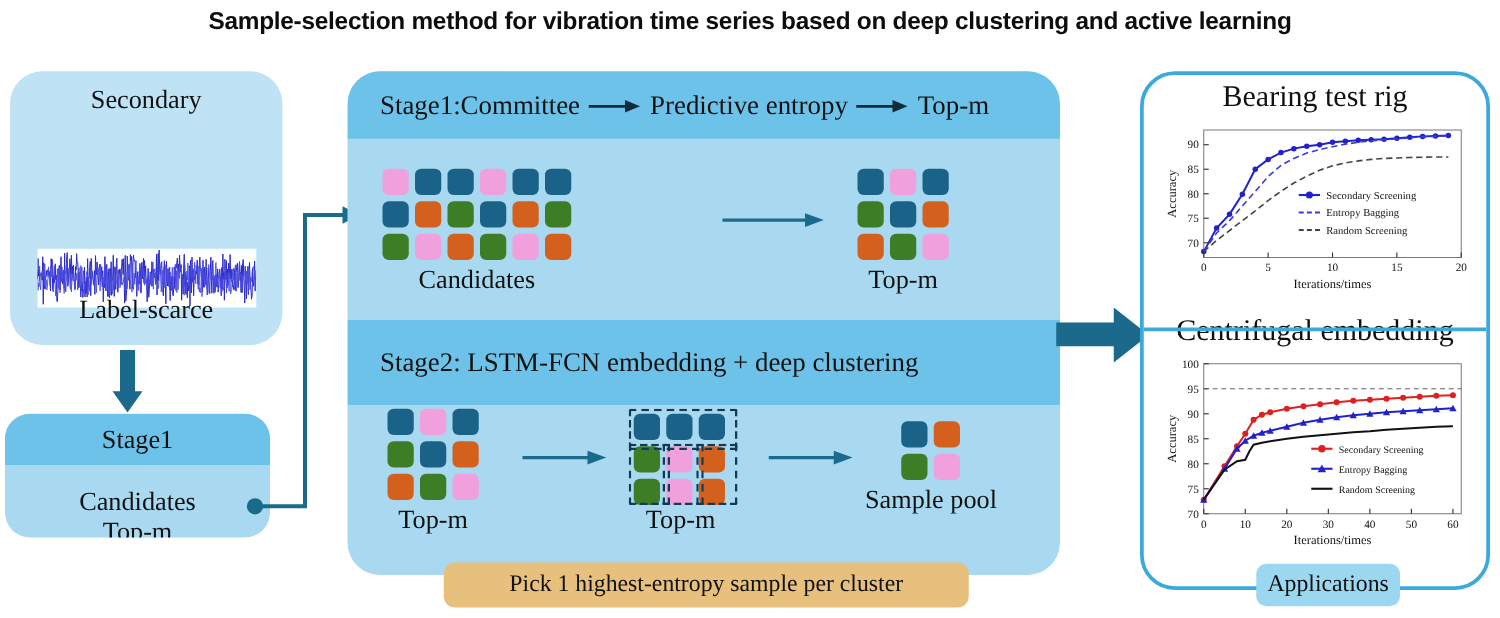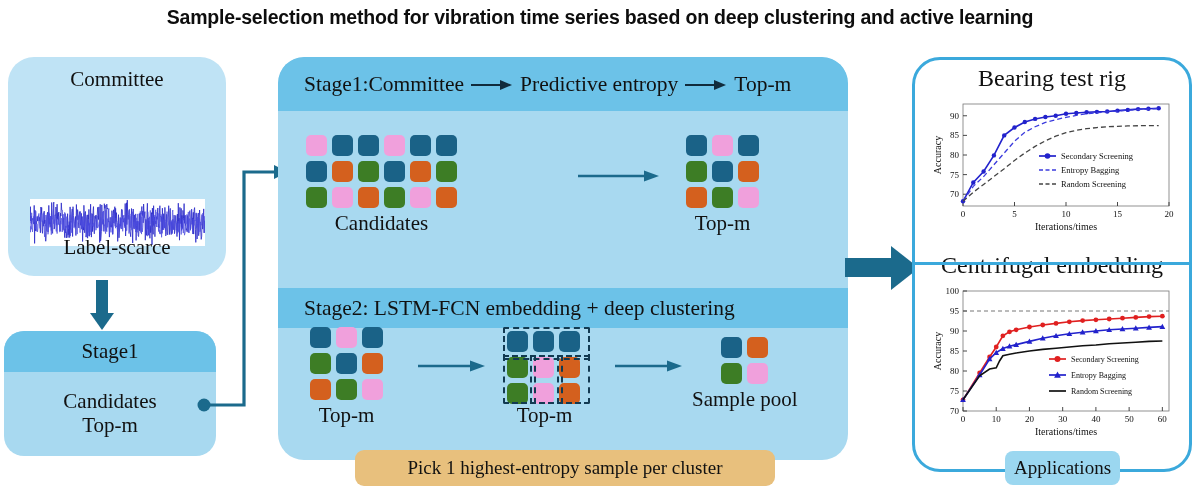--- a/index.html
+++ b/index.html
@@ -15,37 +15,37 @@
              background:#bfe3f5;border-radius:26px;}
   .pool-title{position:absolute;left:0;top:10px;width:218px;text-align:center;
               font-size:21px;line-height:1.15;}
   .wave-box{position:absolute;left:22px;top:142px;width:175px;height:47px;
             background:#ffffff;overflow:hidden;}
   .wave-box svg{display:block;}
   .pool-sub{position:absolute;left:0;bottom:16px;width:218px;text-align:center;font-size:21px;}
 
   .down-arrow{position:absolute;left:88px;top:280px;width:28px;height:52px;}
 
-  .left-stage{position:absolute;left:4px;top:331px;width:212px;height:125px;
+  .left-stage{position:absolute;left:4px;top:331px;width:212px;height:99px;
               border-radius:20px;overflow:hidden;background:#a8d9f0;}
   .left-stage-hd{height:41px;background:#6cc2e8;display:flex;align-items:center;
                  justify-content:center;font-size:21px;}
   .left-stage-bd{height:84px;display:flex;flex-direction:column;align-items:center;
                  justify-content:center;font-size:21px;line-height:1.12;text-align:center;}
 
   .elbow{position:absolute;left:190px;top:150px;width:110px;height:280px;}
 
   
   .mid{position:absolute;left:278px;top:57px;width:570px;height:403px;
        background:#a8d9f0;border-radius:26px;overflow:hidden;}
   .band{position:absolute;left:0;width:570px;background:#6cc2e8;
         display:flex;align-items:center;padding-left:26px;box-sizing:border-box;
         font-size:21.5px;white-space:nowrap;}
   .band1{top:0;height:54px;border-radius:26px 26px 0 0;}
-  .band2{top:199px;height:40px;margin-top:32px;}
+  .band2{top:199px;height:68px;}
   .arrow-inline{display:inline-block;margin:0 7px;vertical-align:middle;}
 
   .grid-wrap{position:absolute;text-align:center;}
   .grid{display:grid;gap:5px;justify-content:center;}
   .sq{width:21px;height:21px;border-radius:5px;}
   .glabel{font-size:21px;margin-top:3px;white-space:nowrap;}
 
   .flat-arrow{position:absolute;}
   .dash{position:absolute;border:2.5px dashed #123a52;border-radius:2px;}
 
@@ -66,21 +66,21 @@
   svg{overflow:visible;}
   .ctext{font-family:"Liberation Serif",serif;}
 </style>
 </head>
 <body>
 
 <div class="title">Sample-selection method for vibration time series based on deep clustering and active learning</div>
 
 <div class="left-pool">
   <div class="pool-title">
-    <div>Committee</div>
+    <div>Secondary</div>
   </div>
   <div class="wave-box">
     <svg width="175" height="47" viewBox="0 0 175 47" aria-hidden="true">
       <polyline id="wavepath" fill="none" stroke="#2a2ac8" stroke-width="0.8" points="0.0,24.2 0.4,7.7 0.8,21.9 1.3,17.1 1.7,24.7 2.1,21.7 2.5,21.2 2.9,19.1 3.3,23.0 3.8,25.1 4.2,6.4 4.6,44.4 5.0,11.2 5.4,32.0 5.8,21.9 6.3,25.0 6.7,21.6 7.1,17.5 7.5,22.1 7.9,17.6 8.4,16.6 8.8,17.9 9.2,22.0 9.6,18.3 10.0,25.0 10.4,33.8 10.9,8.0 11.3,15.2 11.7,8.5 12.1,31.4 12.5,34.3 12.9,21.6 13.4,27.2 13.8,21.0 14.2,12.1 14.6,24.7 15.0,21.0 15.5,42.0 15.9,42.3 16.3,33.2 16.7,17.3 17.1,15.9 17.5,13.2 18.0,33.0 18.4,24.0 18.8,6.4 19.2,25.1 19.6,19.3 20.0,28.3 20.5,25.6 20.9,17.1 21.3,31.5 21.7,3.5 22.1,33.0 22.6,34.4 23.0,20.8 23.4,5.9 23.8,3.1 24.2,30.1 24.6,27.9 25.1,15.9 25.5,16.7 25.9,8.0 26.3,12.0 26.7,26.2 27.1,5.2 27.6,20.4 28.0,14.2 28.4,21.4 28.8,13.0 29.2,26.0 29.7,25.7 30.1,32.3 30.5,14.2 30.9,17.1 31.3,3.9 31.7,10.9 32.2,11.0 32.6,19.7 33.0,31.4 33.4,23.0 33.8,18.7 34.2,28.3 34.7,38.6 35.1,30.0 35.5,33.7 35.9,26.8 36.3,39.0 36.8,32.9 37.2,33.0 37.6,14.7 38.0,38.6 38.4,26.3 38.8,35.7 39.3,22.6 39.7,38.6 40.1,7.9 40.5,30.6 40.9,22.6 41.3,23.3 41.8,15.0 42.2,10.1 42.6,37.5 43.0,7.7 43.4,16.6 43.9,19.4 44.3,24.4 44.7,24.8 45.1,28.1 45.5,17.5 45.9,36.5 46.4,5.5 46.8,18.9 47.2,20.7 47.6,10.6 48.0,14.3 48.4,23.1 48.9,29.0 49.3,16.1 49.7,12.5 50.1,16.1 50.5,26.3 51.0,21.0 51.4,14.4 51.8,30.3 52.2,17.5 52.6,42.5 53.0,27.3 53.5,31.1 53.9,6.3 54.3,16.2 54.7,33.8 55.1,14.4 55.5,12.5 56.0,38.1 56.4,35.6 56.8,18.2 57.2,15.9 57.6,39.2 58.1,15.8 58.5,26.3 58.9,10.4 59.3,37.3 59.7,24.8 60.1,24.9 60.6,5.2 61.0,26.8 61.4,38.1 61.8,28.0 62.2,14.9 62.6,32.6 63.1,11.7 63.5,7.6 63.9,26.8 64.3,34.8 64.7,17.3 65.2,16.7 65.6,19.8 66.0,16.1 66.4,20.9 66.8,28.7 67.2,16.5 67.7,8.3 68.1,14.1 68.5,20.5 68.9,7.9 69.3,24.3 69.7,43.5 70.2,5.3 70.6,41.9 71.0,38.1 71.4,32.4 71.8,5.9 72.3,19.8 72.7,25.3 73.1,24.9 73.5,20.5 73.9,32.4 74.3,4.7 74.8,9.3 75.2,6.2 75.6,23.9 76.0,31.7 76.4,8.7 76.8,5.1 77.3,10.1 77.7,9.0 78.1,10.1 78.5,23.1 78.9,22.6 79.4,38.1 79.8,23.2 80.2,18.3 80.6,27.9 81.0,25.8 81.4,28.3 81.9,11.7 82.3,16.5 82.7,35.1 83.1,18.3 83.5,10.8 83.9,24.1 84.4,16.9 84.8,7.7 85.2,27.3 85.6,9.3 86.0,22.6 86.5,13.7 86.9,24.7 87.3,24.6 87.7,42.4 88.1,31.9 88.5,15.7 89.0,38.8 89.4,33.1 89.8,24.8 90.2,18.5 90.6,27.2 91.1,21.0 91.5,10.4 91.9,13.1 92.3,19.8 92.7,16.5 93.1,23.0 93.6,23.1 94.0,19.4 94.4,25.8 94.8,27.0 95.2,4.5 95.6,37.0 96.1,20.0 96.5,3.8 96.9,25.6 97.3,1.1 97.7,16.4 98.2,20.5 98.6,15.7 99.0,11.2 99.4,10.4 99.8,32.9 100.2,33.7 100.7,37.7 101.1,21.6 101.5,9.5 101.9,27.9 102.3,30.5 102.7,44.0 103.2,10.0 103.6,25.4 104.0,29.8 104.4,16.0 104.8,24.8 105.3,28.8 105.7,14.9 106.1,41.4 106.5,26.5 106.9,22.2 107.3,30.5 107.8,22.0 108.2,36.9 108.6,37.6 109.0,30.7 109.4,14.5 109.8,31.9 110.3,21.6 110.7,14.1 111.1,15.2 111.5,10.3 111.9,7.5 112.4,16.6 112.8,12.2 113.2,23.8 113.6,5.0 114.0,12.8 114.4,18.5 114.9,12.6 115.3,41.2 115.7,20.6 116.1,21.6 116.5,36.3 116.9,15.7 117.4,4.3 117.8,30.2 118.2,19.1 118.6,36.0 119.0,21.8 119.5,29.9 119.9,39.3 120.3,26.6 120.7,33.7 121.1,29.7 121.5,13.6 122.0,45.8 122.4,9.1 122.8,28.4 123.2,35.3 123.6,6.7 124.0,26.5 124.5,17.8 124.9,37.7 125.3,23.2 125.7,22.1 126.1,24.9 126.6,17.7 127.0,20.4 127.4,16.6 127.8,9.0 128.2,28.0 128.6,25.4 129.1,28.9 129.5,11.1 129.9,6.7 130.3,16.7 130.7,18.0 131.1,22.7 131.6,17.6 132.0,34.4 132.4,9.2 132.8,30.8 133.2,26.2 133.7,14.7 134.1,28.2 134.5,28.3 134.9,8.4 135.3,22.4 135.7,36.9 136.2,35.6 136.6,15.3 137.0,23.9 137.4,35.3 137.8,35.9 138.2,18.2 138.7,6.7 139.1,23.3 139.5,35.5 139.9,11.6 140.3,9.4 140.8,31.2 141.2,35.6 141.6,23.2 142.0,34.3 142.4,31.1 142.8,20.3 143.3,30.3 143.7,30.2 144.1,16.1 144.5,34.7 144.9,31.9 145.3,23.1 145.8,16.4 146.2,21.7 146.6,29.9 147.0,37.6 147.4,15.0 147.9,32.4 148.3,4.2 148.7,24.4 149.1,19.2 149.5,41.2 149.9,8.4 150.4,19.2 150.8,24.6 151.2,9.4 151.6,31.4 152.0,16.4 152.4,29.5 152.9,11.4 153.3,15.6 153.7,21.2 154.1,4.6 154.5,24.3 155.0,16.4 155.4,26.5 155.8,24.8 156.2,30.7 156.6,29.7 157.0,32.7 157.5,16.6 157.9,32.6 158.3,33.5 158.7,19.6 159.1,17.7 159.5,12.7 160.0,11.6 160.4,30.6 160.8,29.3 161.2,21.7 161.6,10.2 162.1,25.4 162.5,18.9 162.9,35.0 163.3,13.3 163.7,35.1 164.1,11.1 164.6,8.6 165.0,22.9 165.4,30.5 165.8,43.4 166.2,14.3 166.6,18.5 167.1,40.0 167.5,24.7 167.9,17.8 168.3,14.1 168.7,36.7 169.2,16.8 169.6,11.0 170.0,22.3 170.4,28.1 170.8,32.8 171.2,40.4 171.7,37.1 172.1,15.6 172.5,30.1 172.9,29.4 173.3,21.2 173.7,9.9 174.2,33.8 174.6,21.8 175.0,22.3"></polyline>
       <polyline id="wavepath2" fill="none" stroke="#4a4ae0" stroke-width="0.7" points="0.0,19.0 0.4,33.2 0.8,27.4 1.3,30.3 1.7,13.8 2.1,28.7 2.5,32.9 2.9,24.6 3.3,24.5 3.8,17.3 4.2,22.8 4.6,16.2 5.0,13.7 5.4,29.9 5.8,12.2 6.3,32.4 6.7,25.1 7.1,24.9 7.5,32.9 7.9,29.9 8.4,22.4 8.8,14.5 9.2,23.4 9.6,24.2 10.0,29.4 10.4,14.1 10.9,22.7 11.3,15.0 11.7,14.3 12.1,15.0 12.5,23.7 12.9,23.3 13.4,13.6 13.8,23.7 14.2,31.5 14.6,37.9 15.0,25.5 15.5,27.2 15.9,16.0 16.3,30.3 16.7,31.7 17.1,20.5 17.5,15.5 18.0,35.3 18.4,30.5 18.8,13.4 19.2,26.5 19.6,14.5 20.0,23.3 20.5,17.4 20.9,24.7 21.3,35.7 21.7,16.5 22.1,20.6 22.6,18.7 23.0,14.2 23.4,10.3 23.8,24.8 24.2,20.6 24.6,26.4 25.1,22.3 25.5,15.2 25.9,28.0 26.3,32.5 26.7,19.3 27.1,34.6 27.6,23.7 28.0,21.2 28.4,25.5 28.8,17.3 29.2,22.3 29.7,32.9 30.1,32.6 30.5,21.8 30.9,25.3 31.3,20.0 31.7,19.2 32.2,33.0 32.6,18.7 33.0,15.7 33.4,15.2 33.8,30.2 34.2,21.8 34.7,13.4 35.1,33.7 35.5,14.6 35.9,26.9 36.3,28.6 36.8,17.6 37.2,26.0 37.6,36.2 38.0,28.1 38.4,30.0 38.8,24.8 39.3,18.5 39.7,18.2 40.1,15.8 40.5,36.9 40.9,23.1 41.3,28.6 41.8,33.9 42.2,12.9 42.6,13.4 43.0,28.7 43.4,18.0 43.9,20.5 44.3,22.7 44.7,28.6 45.1,29.4 45.5,26.1 45.9,24.3 46.4,19.3 46.8,27.4 47.2,35.1 47.6,22.6 48.0,16.8 48.4,20.6 48.9,16.6 49.3,15.7 49.7,22.0 50.1,33.7 50.5,12.5 51.0,18.7 51.4,22.1 51.8,28.4 52.2,21.0 52.6,32.3 53.0,22.8 53.5,28.2 53.9,14.5 54.3,26.0 54.7,30.7 55.1,19.1 55.5,17.4 56.0,18.8 56.4,25.4 56.8,38.2 57.2,31.8 57.6,23.7 58.1,36.9 58.5,20.1 58.9,33.4 59.3,23.8 59.7,34.0 60.1,35.9 60.6,20.1 61.0,32.9 61.4,19.3 61.8,14.3 62.2,27.0 62.6,25.2 63.1,27.6 63.5,26.7 63.9,23.8 64.3,30.4 64.7,31.3 65.2,23.4 65.6,20.0 66.0,31.2 66.4,25.4 66.8,19.8 67.2,16.7 67.7,29.1 68.1,27.1 68.5,27.2 68.9,24.8 69.3,23.2 69.7,32.9 70.2,32.0 70.6,18.4 71.0,24.2 71.4,31.8 71.8,32.2 72.3,20.4 72.7,12.7 73.1,23.8 73.5,12.0 73.9,27.0 74.3,25.5 74.8,29.1 75.2,32.0 75.6,34.7 76.0,11.1 76.4,29.0 76.8,32.8 77.3,19.5 77.7,28.4 78.1,19.0 78.5,11.4 78.9,9.6 79.4,34.7 79.8,30.2 80.2,22.7 80.6,28.2 81.0,33.4 81.4,18.3 81.9,20.9 82.3,22.1 82.7,35.5 83.1,32.1 83.5,15.8 83.9,13.9 84.4,21.1 84.8,24.7 85.2,25.5 85.6,29.2 86.0,19.2 86.5,27.9 86.9,26.8 87.3,29.7 87.7,33.4 88.1,22.3 88.5,24.4 89.0,30.2 89.4,25.9 89.8,24.8 90.2,28.8 90.6,19.0 91.1,30.1 91.5,19.4 91.9,30.0 92.3,10.6 92.7,32.3 93.1,20.1 93.6,16.8 94.0,16.0 94.4,28.7 94.8,18.8 95.2,22.7 95.6,26.1 96.1,25.2 96.5,31.8 96.9,31.6 97.3,17.1 97.7,11.7 98.2,15.7 98.6,25.0 99.0,34.5 99.4,28.6 99.8,17.2 100.2,28.8 100.7,20.6 101.1,14.9 101.5,24.7 101.9,31.2 102.3,17.6 102.7,12.7 103.2,19.5 103.6,26.6 104.0,23.1 104.4,27.0 104.8,30.2 105.3,15.2 105.7,33.0 106.1,18.7 106.5,19.4 106.9,27.8 107.3,33.4 107.8,14.9 108.2,30.8 108.6,22.8 109.0,23.1 109.4,23.3 109.8,17.1 110.3,12.4 110.7,33.6 111.1,17.7 111.5,35.1 111.9,12.1 112.4,32.9 112.8,28.5 113.2,20.0 113.6,13.0 114.0,13.9 114.4,16.8 114.9,19.3 115.3,21.7 115.7,21.7 116.1,20.3 116.5,31.2 116.9,25.1 117.4,37.2 117.8,12.8 118.2,17.4 118.6,18.4 119.0,36.7 119.5,17.8 119.9,25.2 120.3,11.4 120.7,27.7 121.1,27.9 121.5,29.1 122.0,15.4 122.4,14.9 122.8,18.1 123.2,22.2 123.6,18.5 124.0,19.9 124.5,27.6 124.9,16.0 125.3,22.8 125.7,10.8 126.1,19.8 126.6,28.0 127.0,13.1 127.4,18.2 127.8,14.9 128.2,25.0 128.6,32.6 129.1,13.9 129.5,34.6 129.9,31.2 130.3,35.2 130.7,32.5 131.1,15.4 131.6,38.3 132.0,19.8 132.4,15.5 132.8,22.4 133.2,24.9 133.7,30.9 134.1,19.9 134.5,29.2 134.9,20.9 135.3,28.1 135.7,32.0 136.2,26.9 136.6,19.4 137.0,12.6 137.4,17.1 137.8,22.0 138.2,23.3 138.7,23.9 139.1,26.4 139.5,21.6 139.9,24.7 140.3,22.8 140.8,28.7 141.2,31.7 141.6,21.5 142.0,34.9 142.4,13.3 142.8,11.0 143.3,28.6 143.7,30.8 144.1,23.6 144.5,22.2 144.9,23.7 145.3,18.5 145.8,23.9 146.2,31.1 146.6,24.1 147.0,24.1 147.4,34.5 147.9,32.8 148.3,22.1 148.7,33.1 149.1,32.8 149.5,30.3 149.9,26.3 150.4,14.6 150.8,25.9 151.2,35.5 151.6,28.4 152.0,30.4 152.4,19.9 152.9,24.6 153.3,34.1 153.7,19.0 154.1,22.5 154.5,36.2 155.0,33.9 155.4,32.5 155.8,16.2 156.2,24.2 156.6,24.8 157.0,15.3 157.5,29.0 157.9,27.8 158.3,12.9 158.7,29.8 159.1,33.9 159.5,19.4 160.0,25.8 160.4,31.4 160.8,25.0 161.2,16.5 161.6,10.6 162.1,18.0 162.5,23.1 162.9,32.8 163.3,20.0 163.7,24.9 164.1,26.4 164.6,21.0 165.0,21.4 165.4,21.7 165.8,20.6 166.2,13.8 166.6,29.1 167.1,18.0 167.5,21.4 167.9,27.8 168.3,14.5 168.7,34.7 169.2,19.3 169.6,20.5 170.0,32.9 170.4,22.8 170.8,24.4 171.2,26.3 171.7,17.7 172.1,16.4 172.5,14.4 172.9,14.3 173.3,17.9 173.7,18.4 174.2,33.9 174.6,17.2 175.0,17.7"></polyline>
     </svg>
   </div>
   <div class="pool-sub">Label-scarce</div>
 </div>
 

